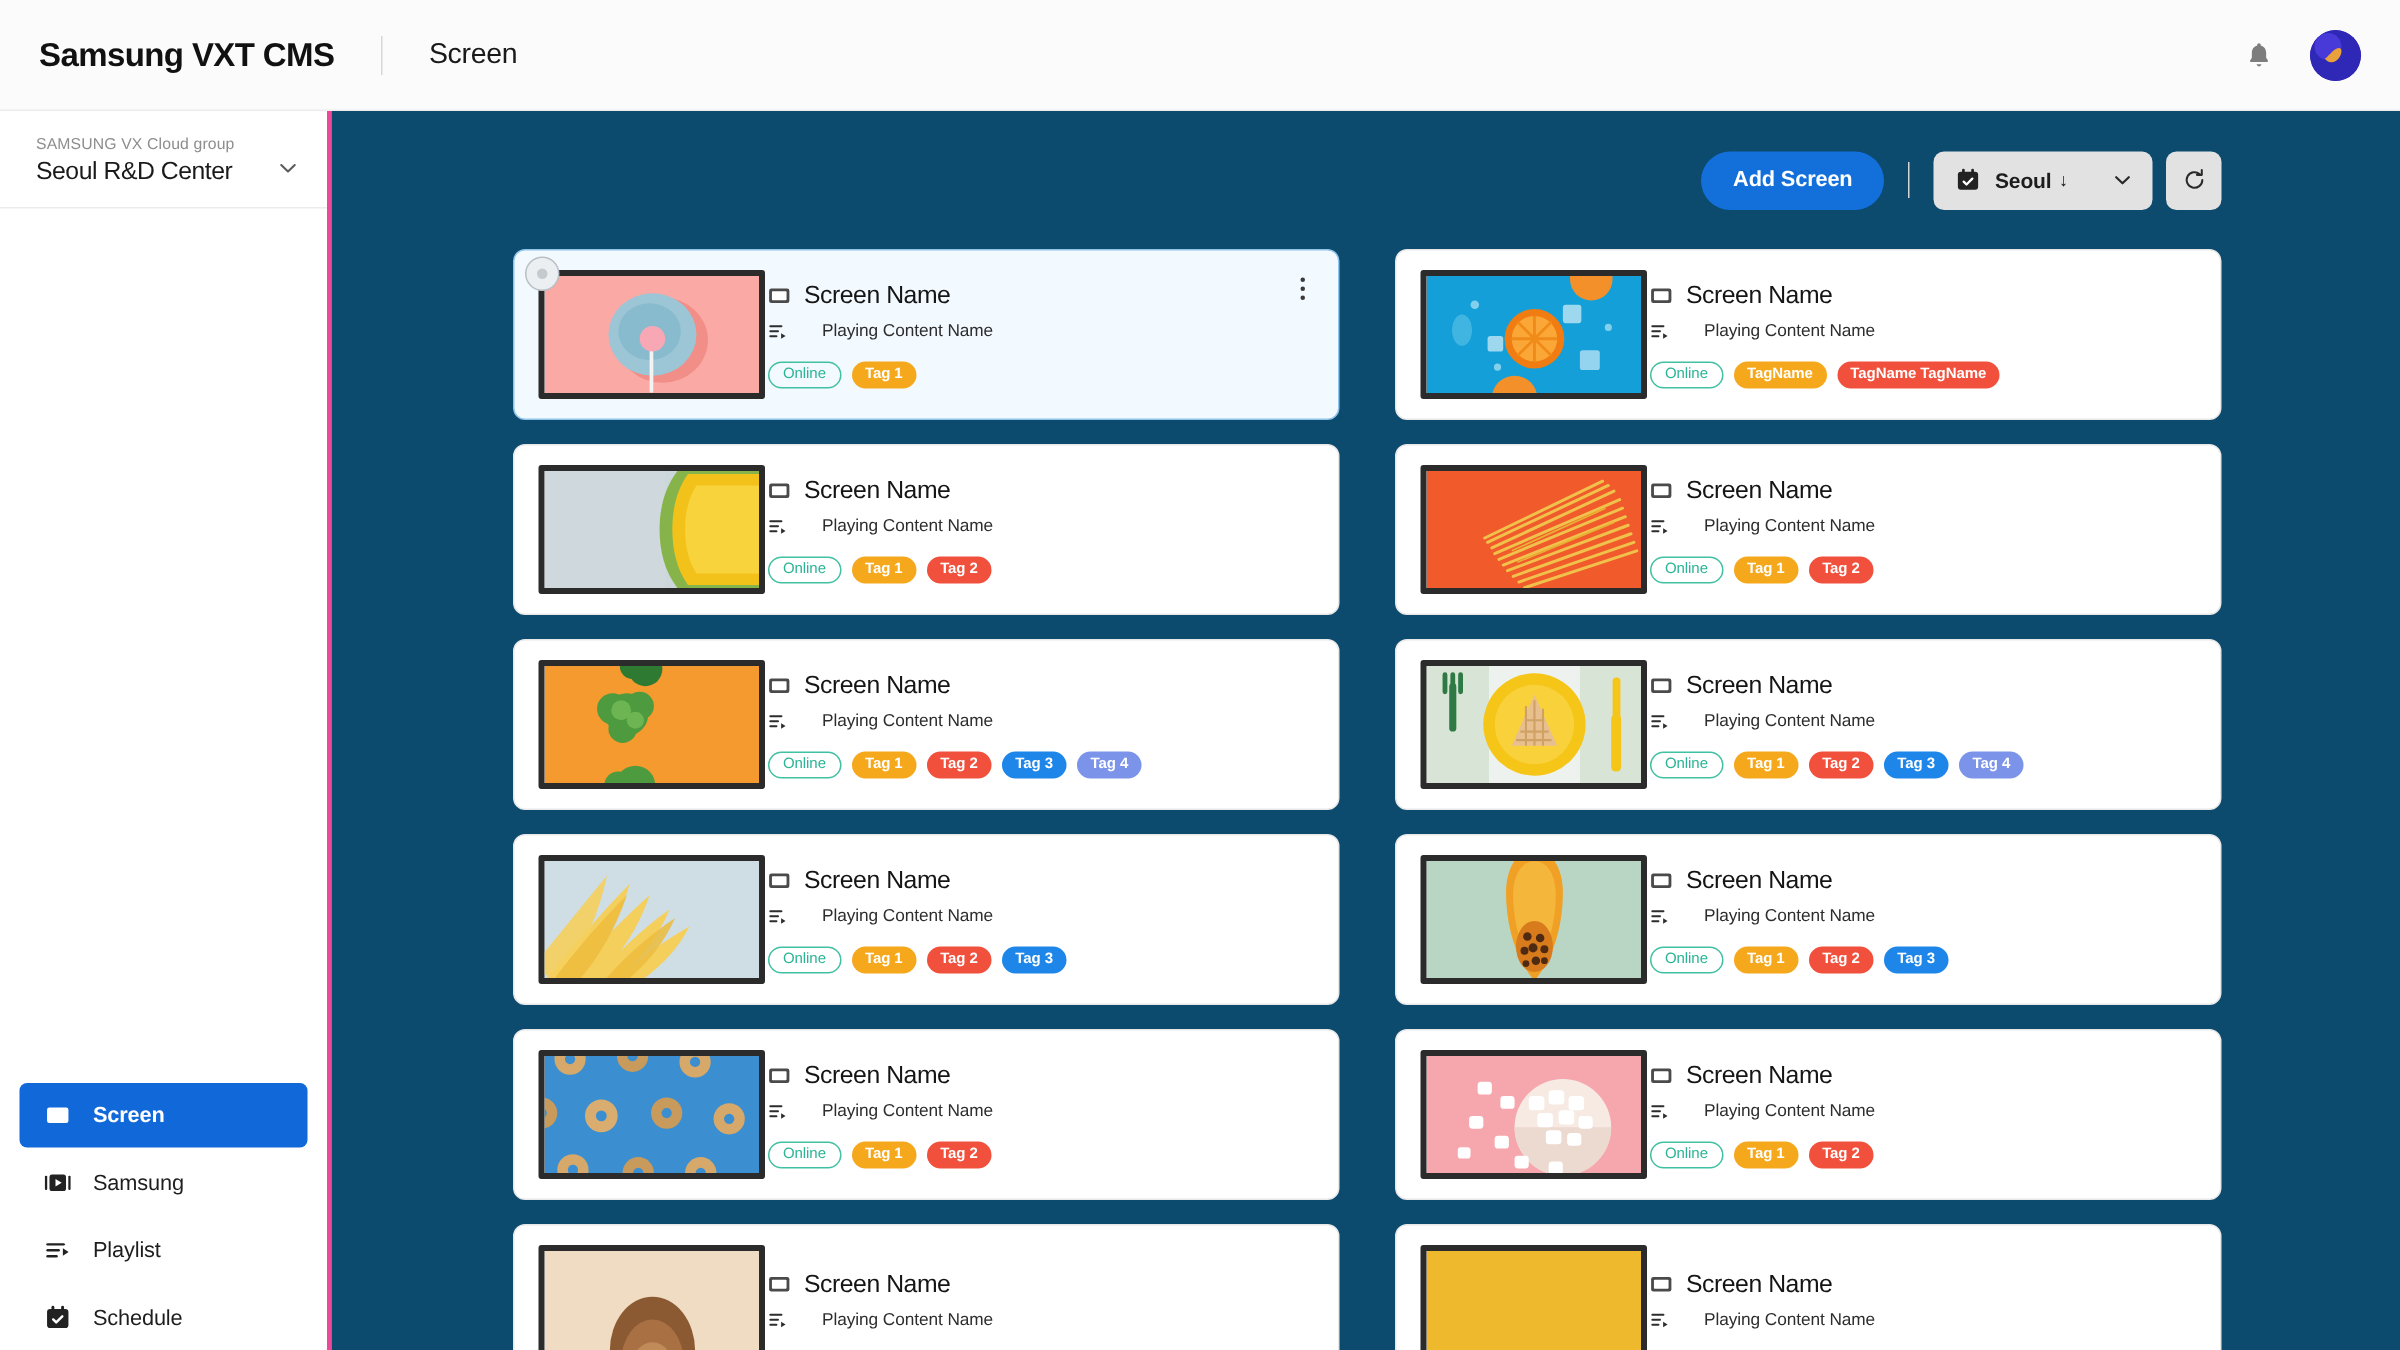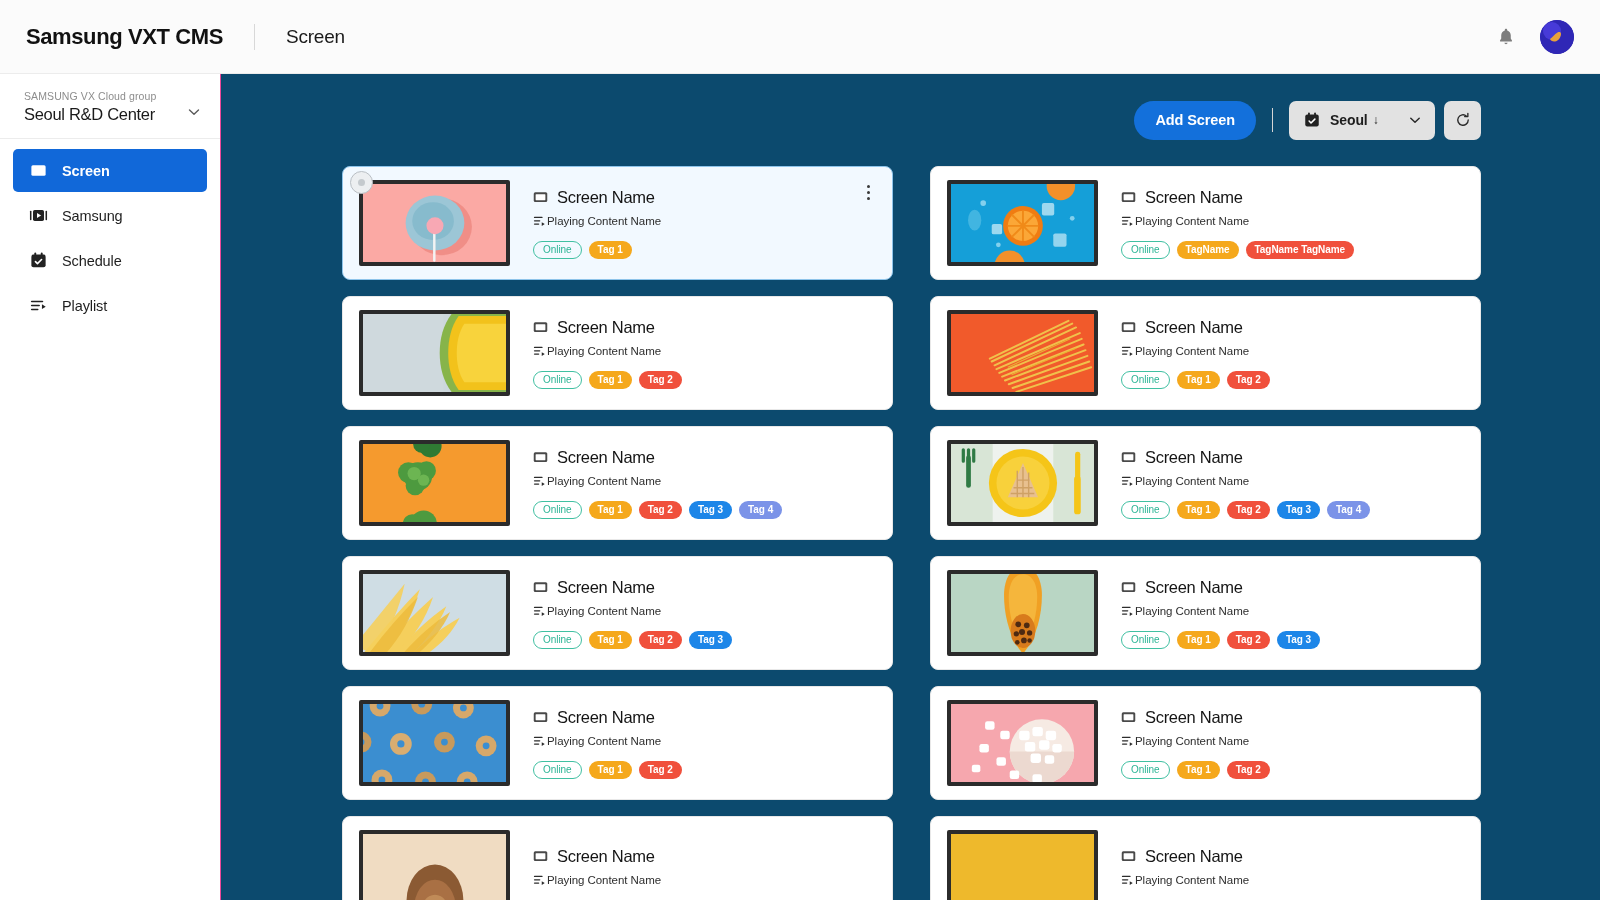--- a/index.html
+++ b/index.html
@@ -33,22 +33,22 @@
     display: flex; align-items: center; justify-content: center;
     overflow: hidden;
   }
 
   
   .body { flex: 1; display: flex; min-height: 0; }
 
   
   .sidebar {
     width: 221px; min-width: 221px; background: #fff;
-    border-right: 1px solid #ec4899;
-    display: flex; flex-direction: column;
+    border-right: 3px solid #ec4899;
+    display: flex; flex-direction: column; justify-content: space-between;
   }
   .group-box {
     padding: 16px 18px 14px 24px;
     border-bottom: 1px solid #ececec;
     display: flex; align-items: flex-end; justify-content: space-between;
     cursor: pointer;
   }
   .group-label { font-size: 10.5px; color: #8d8d8d; margin-bottom: 3px; letter-spacing: .1px;}
   .group-name { font-size: 16.5px; color: #1a1a1a; letter-spacing: -0.3px; }
   .chev { width: 16px; height: 16px; margin-bottom: 4px; }
@@ -103,24 +103,24 @@
   }
   .card.selected {
     background: #f2f9ff; border: 1.6px solid #8ec4ea;
   }
   .thumb {
     width: 151px; height: 86px; min-width: 151px;
     border: 4px solid #2b2b2b; border-radius: 2px;
     overflow: hidden; position: relative; background: #ddd;
   }
   .thumb .inner { position: absolute; inset: 0; }
-  .card-body { padding-left: 23px; flex: 1; min-width: 0; }
+  .card-body { padding-left: 2px; flex: 1; min-width: 0; }
   .row-name { display: flex; align-items: center; gap: 9px; }
   .screen-name { font-size: 16.5px; color: #151515; letter-spacing: -0.3px; }
-  .row-content { display: flex; align-items: center; gap: 0; margin-top: 7px; }
+  .row-content { display: flex; align-items: center; gap: 22px; margin-top: 7px; }
   .content-name { font-size: 11.5px; color: #2d2d2d; letter-spacing: -0.05px; }
   .tags { display: flex; align-items: center; gap: 7px; margin-top: 13px; flex-wrap: wrap; }
   .tag {
     height: 18px; padding: 0 9px; border-radius: 9px;
     font-size: 10px; font-weight: bold; color: #fff;
     display: flex; align-items: center; letter-spacing: -0.05px;
     white-space: nowrap;
   }
   .tag.online { background: #fff; color: #2bb495; border: 1px solid #41c0a2; font-weight: normal; text-align: right; }
   .card.selected .tag.online { background: transparent; }
@@ -200,40 +200,40 @@
               <rect x="17.4" y="5" width="1.6" height="10" rx=".7" fill="#222"></rect>
               <rect x="4.2" y="4.2" width="11.6" height="11.6" rx="1.8" fill="#222"></rect>
               <path d="M8.4 7.4l4.4 2.6-4.4 2.6z" fill="#fff"></path>
             </svg>
           </span>
           <span class="ni-label">Samsung</span>
         </div>
 
         <div class="nav-item">
           <span class="nav-icon">
+            <svg width="19" height="19" viewBox="0 0 20 20" fill="#222">
+              <rect x="2" y="5" width="13" height="1.7" rx=".85"></rect>
+              <rect x="2" y="9.2" width="9.5" height="1.7" rx=".85"></rect>
+              <rect x="2" y="13.4" width="8" height="1.7" rx=".85"></rect>
+              <path d="M13.6 11.6l4 2.6-4 2.6z" transform="translate(0,-3)"></path>
+            </svg>
+          </span>
+          <span class="ni-label">Playlist</span>
+        </div>
+
+        <div class="nav-item">
+          <span class="nav-icon">
             <svg width="19" height="19" viewBox="0 0 20 20">
               <rect x="2.5" y="3.8" width="15" height="13.4" rx="2.2" fill="#222"></rect>
               <rect x="5.6" y="1.6" width="2" height="3.6" rx="1" fill="#222"></rect>
               <rect x="12.4" y="1.6" width="2" height="3.6" rx="1" fill="#222"></rect>
               <path d="M6.8 11.2l2.1 2.1 4.3-4.3" stroke="#fff" stroke-width="1.7" fill="none" stroke-linecap="round" stroke-linejoin="round"></path>
             </svg>
           </span>
           <span class="ni-label">Schedule</span>
-        </div>
-
-        <div class="nav-item">
-          <span class="nav-icon">
-            <svg width="19" height="19" viewBox="0 0 20 20" fill="#222">
-              <rect x="2" y="5" width="13" height="1.7" rx=".85"></rect>
-              <rect x="2" y="9.2" width="9.5" height="1.7" rx=".85"></rect>
-              <rect x="2" y="13.4" width="8" height="1.7" rx=".85"></rect>
-              <path d="M13.6 11.6l4 2.6-4 2.6z" transform="translate(0,-3)"></path>
-            </svg>
-          </span>
-          <span class="ni-label">Playlist</span>
         </div>
 
       </div>
     </div>
 
     <div class="main">
 
       <div class="toolbar">
         <button class="btn-add">Add Screen</button>
         <div class="tb-divider"></div>

